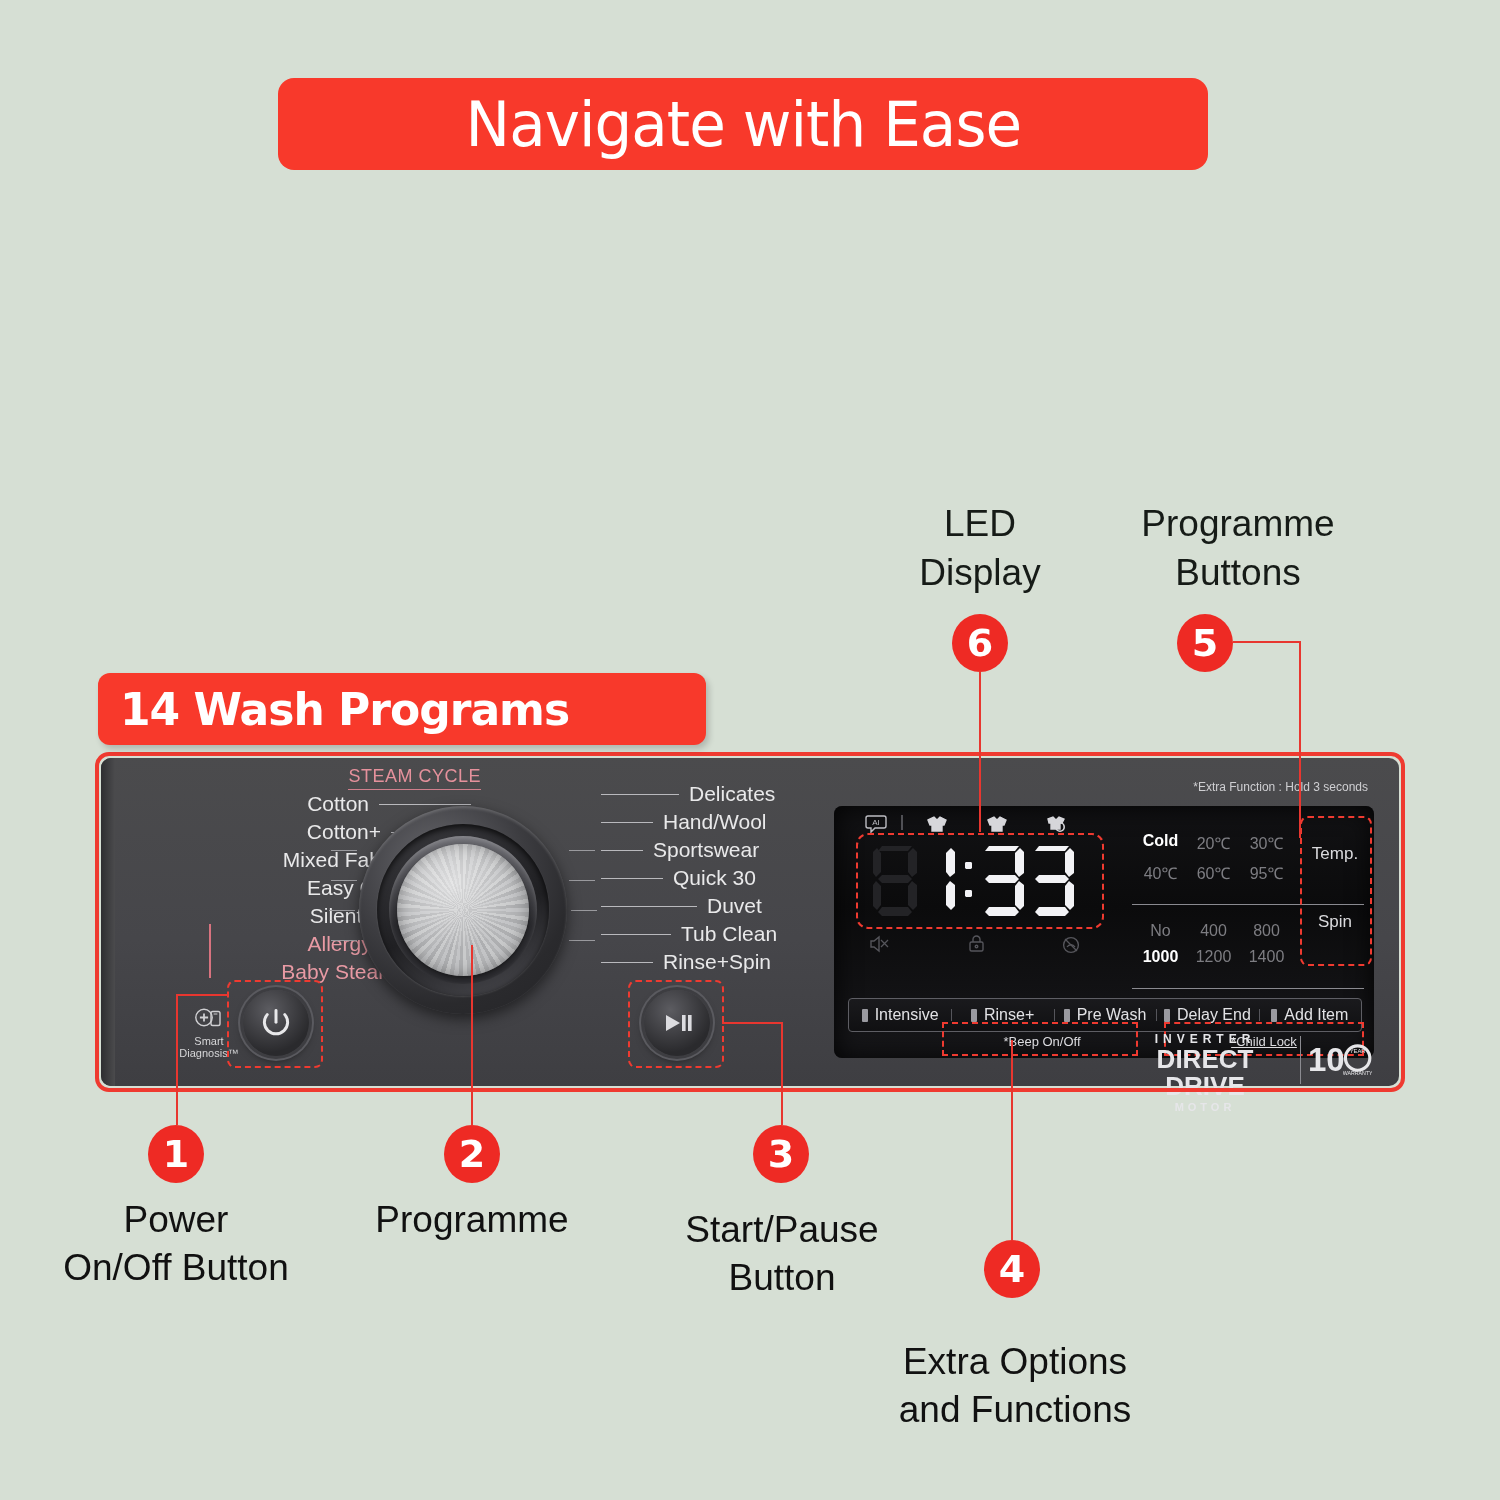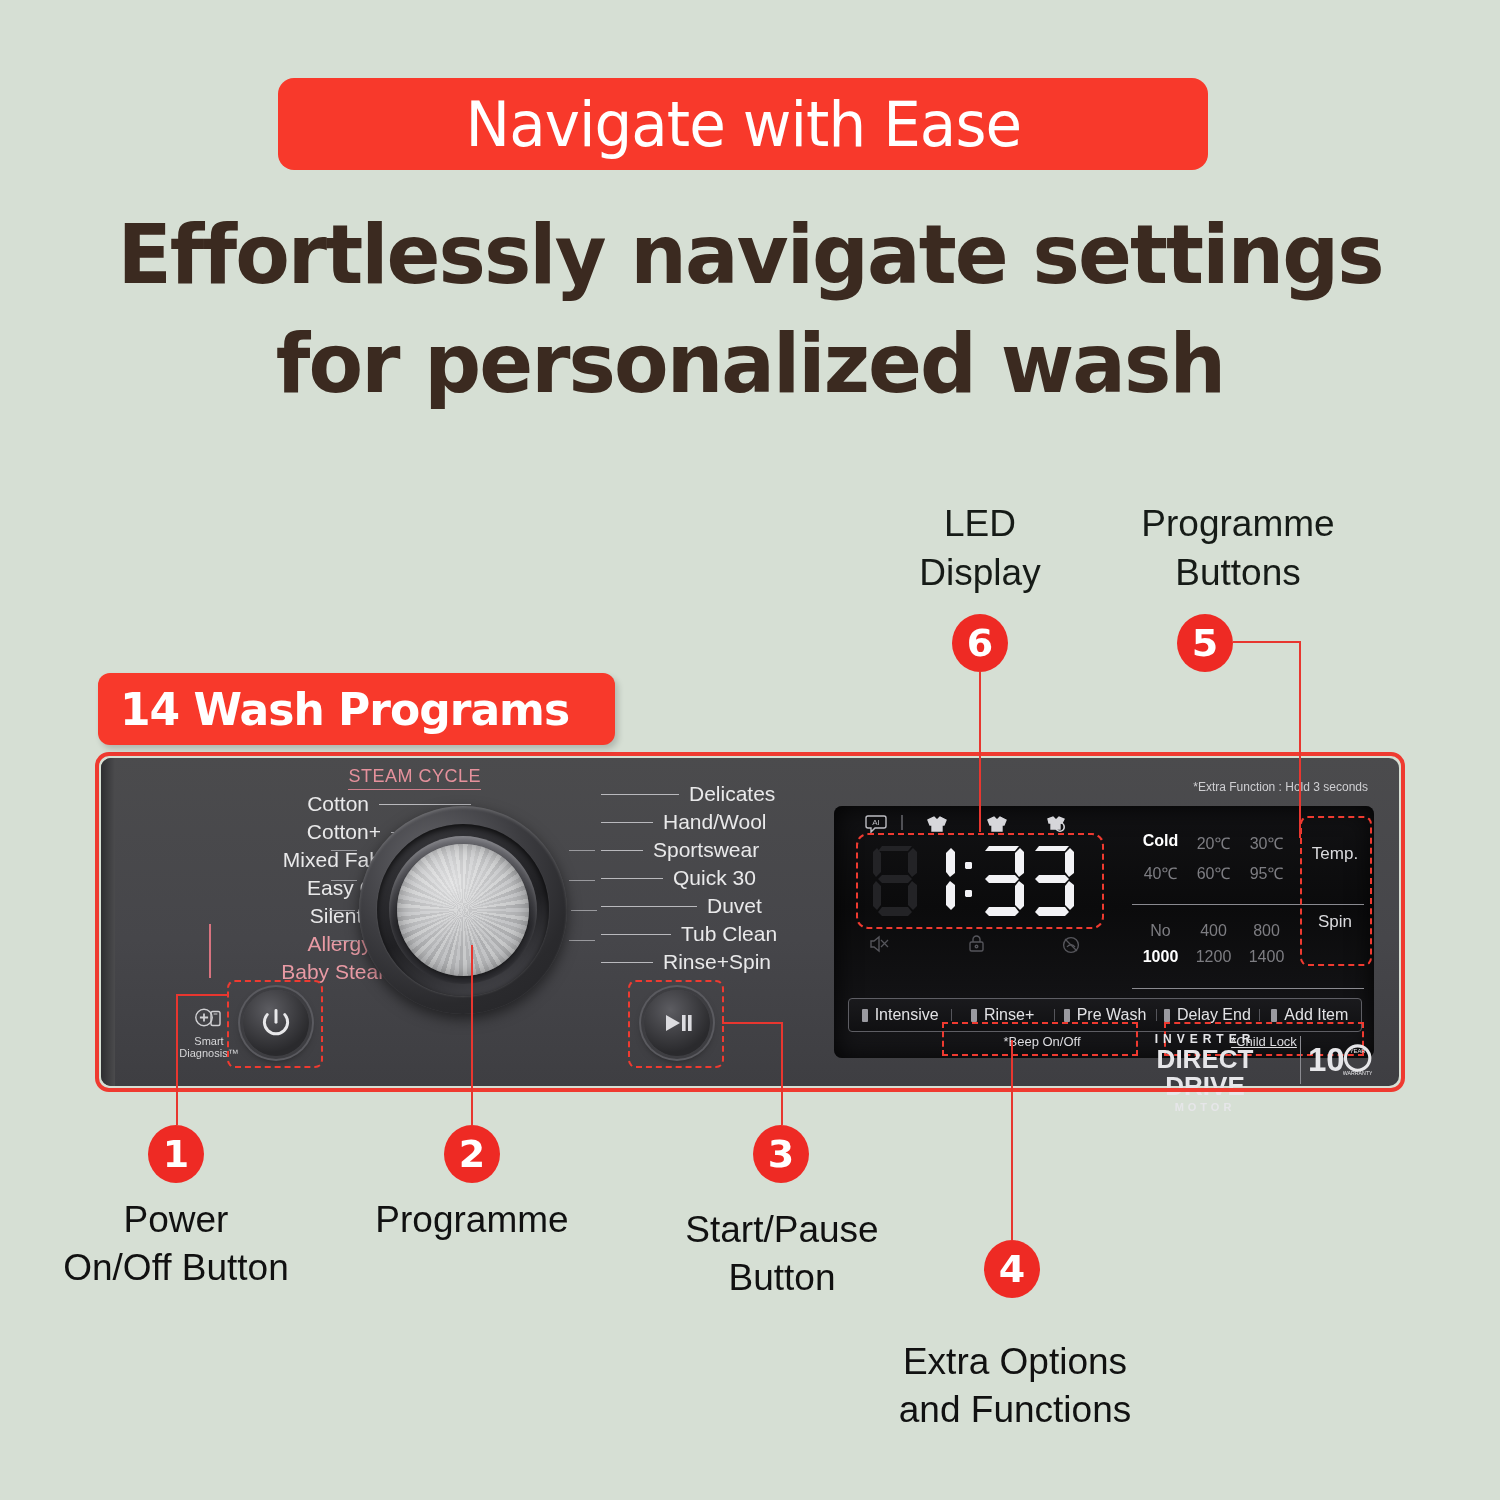--- a/index.html
+++ b/index.html
@@ -58,21 +58,21 @@
   .b4 { left: 984px; top: 1240px; }
 
   
   .lead { position: absolute; background: #e8362f; z-index: 20; }
   .lv { width: 2px; }
   .lh { height: 2px; }
 
   
   .banner-wash {
     position: absolute; left: 98px; top: 673px;
-    width: 517px; height: 72px;
+    width: 608px; height: 72px;
     background: #f8392b; border-radius: 12px;
     display: flex; align-items: center; z-index: 30;
     box-shadow: 3px 4px 6px rgba(0,0,0,.18);
   }
   .banner-wash span {
     color: #fff; font-size: 44px; font-weight: 700; padding-left: 22px;
     font-family: "DejaVu Sans", sans-serif; letter-spacing: -1px;
   }
 
   
@@ -251,24 +251,20 @@
   .bl3 { left: 640px; top: 1206px; width: 284px; }
   .bl4 { left: 850px; top: 1338px; width: 330px; }
 </style>
 </head>
 <body>
 
 <div id="stage">
 
   <div class="banner-top">
     <span>Navigate with Ease</span>
-  </div>
-  <div class="headline">
-    <div>Effortlessly navigate settings</div>
-    <div>for personalized wash</div>
   </div>
 
   <div class="callout-label cl-led">
     <div>LED</div>
     <div>Display</div>
   </div>
   <div class="callout-label cl-prog">
     <div>Programme</div>
     <div>Buttons</div>
   </div>

